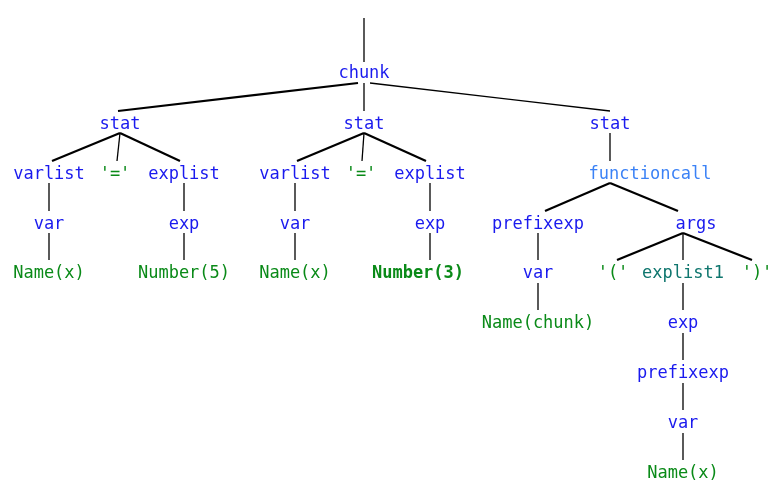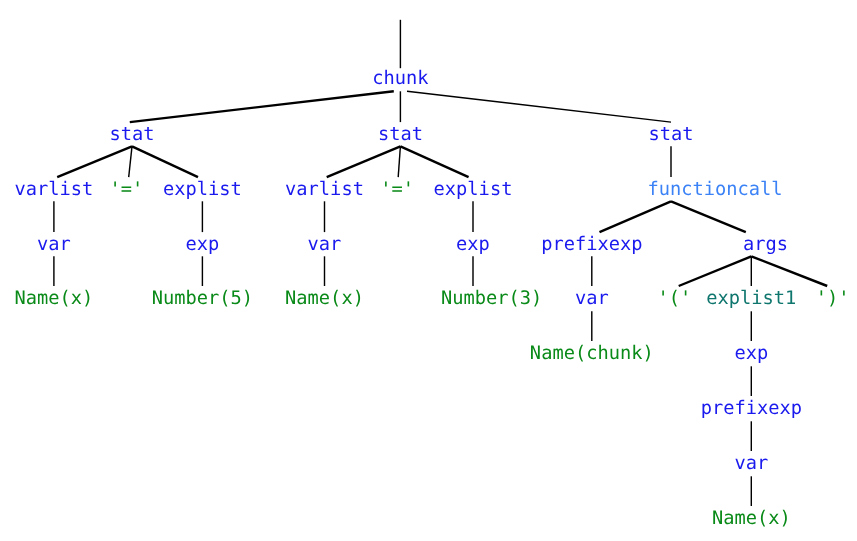--- a/index.html
+++ b/index.html
@@ -85,21 +85,21 @@
       <div class="node nonterminal" style="left: 610px; top: 173px; color: #3b82f6; margin-left: 40px;">functioncall</div>
       <div class="node nonterminal" style="left: 49px; top: 223px; color: rgb(26, 26, 238);">var</div>
       <div class="node nonterminal" style="left: 184px; top: 223px; color: rgb(26, 26, 238);">exp</div>
       <div class="node nonterminal" style="left: 295px; top: 223px; color: rgb(26, 26, 238);">var</div>
       <div class="node nonterminal" style="left: 430px; top: 223px; color: rgb(26, 26, 238);">exp</div>
       <div class="node nonterminal" style="left: 538px; top: 223px; color: rgb(26, 26, 238);">prefixexp</div>
       <div class="node nonterminal" style="left: 683px; top: 223px; color: rgb(26, 26, 238); margin-left: 13px;">args</div>
       <div class="node terminal" style="left: 49px; top: 272px; color: rgb(10, 138, 24);">Name(x)</div>
       <div class="node terminal" style="left: 184px; top: 272px; color: rgb(10, 138, 24);">Number(5)</div>
       <div class="node terminal" style="left: 295px; top: 272px; color: rgb(10, 138, 24);">Name(x)</div>
-      <div class="node terminal" style="left: 447px; top: 272px; color: rgb(10, 138, 24);">Number(3)</div>
+      <div class="node terminal" style="left: 418px; top: 272px; color: rgb(10, 138, 24); font-weight: bold;">Number(3)</div>
       <div class="node nonterminal" style="left: 538px; top: 272px; color: rgb(26, 26, 238);">var</div>
       <div class="node terminal" style="left: 613px; top: 272px; color: rgb(10, 138, 24);">'('</div>
       <div class="node nonterminal" style="left: 683px; top: 272px; color: #0f766e;">explist1</div>
       <div class="node terminal" style="left: 757px; top: 272px; color: rgb(10, 138, 24);">')'</div>
       <div class="node terminal" style="left: 538px; top: 322px; color: rgb(10, 138, 24);">Name(chunk)</div>
       <div class="node nonterminal" style="left: 683px; top: 322px; color: rgb(26, 26, 238);">exp</div>
       <div class="node nonterminal" style="left: 683px; top: 372px; color: rgb(26, 26, 238);">prefixexp</div>
       <div class="node nonterminal" style="left: 683px; top: 422px; color: rgb(26, 26, 238);">var</div>
       <div class="node terminal" style="left: 683px; top: 472px; color: rgb(10, 138, 24);">Name(x)</div>
     </div>

